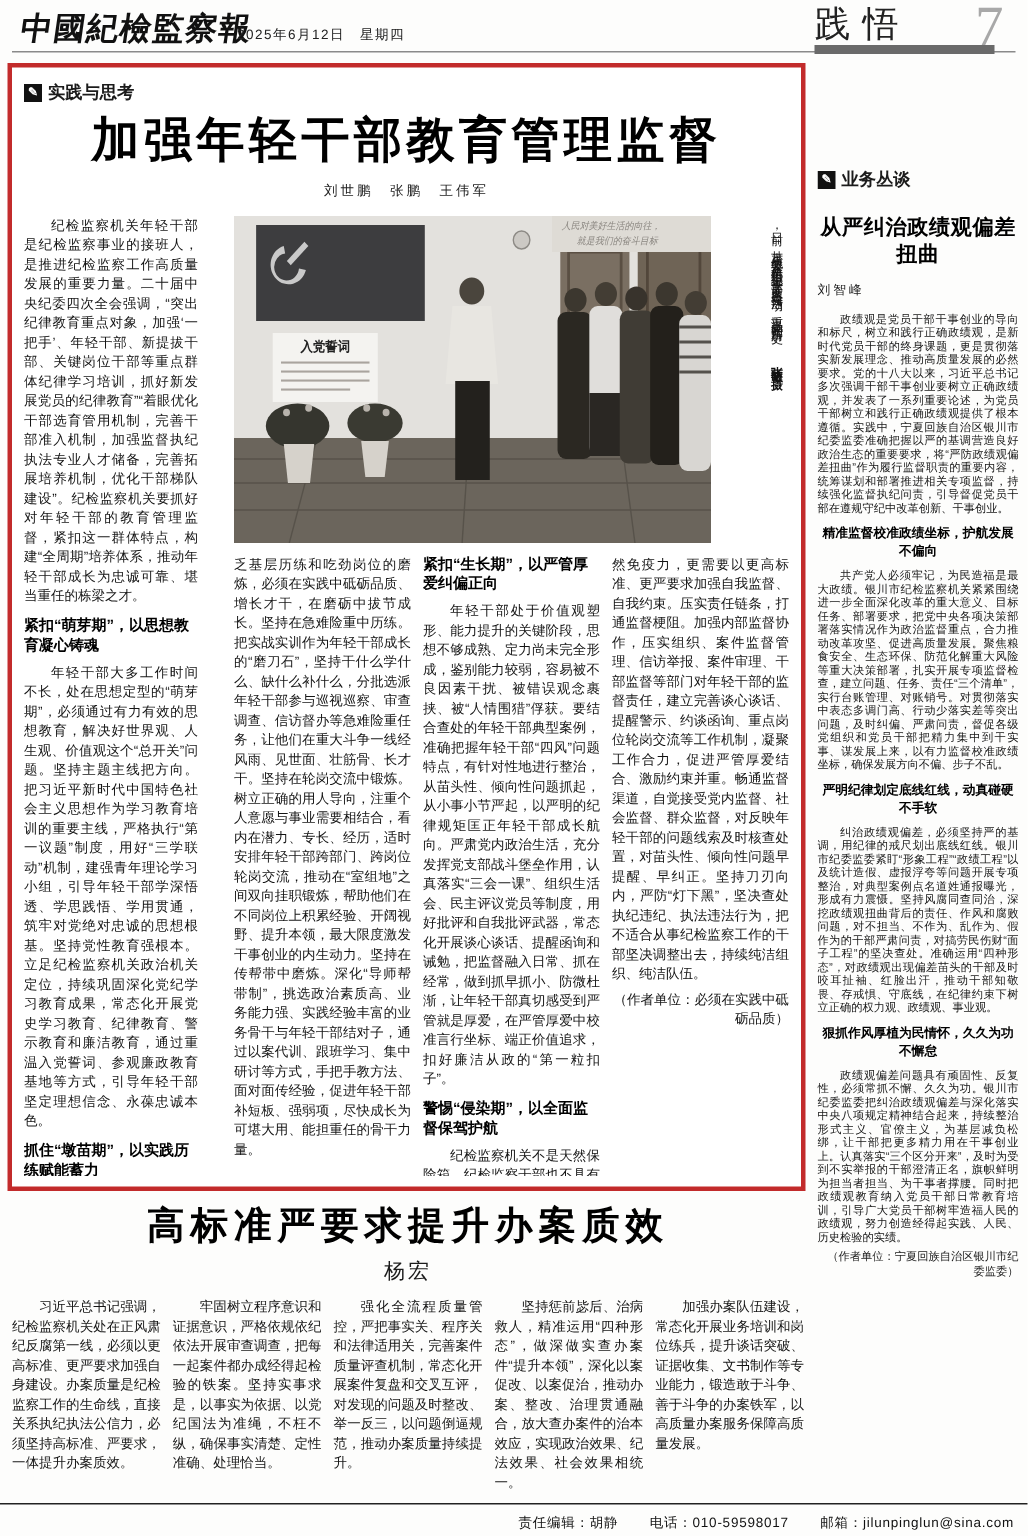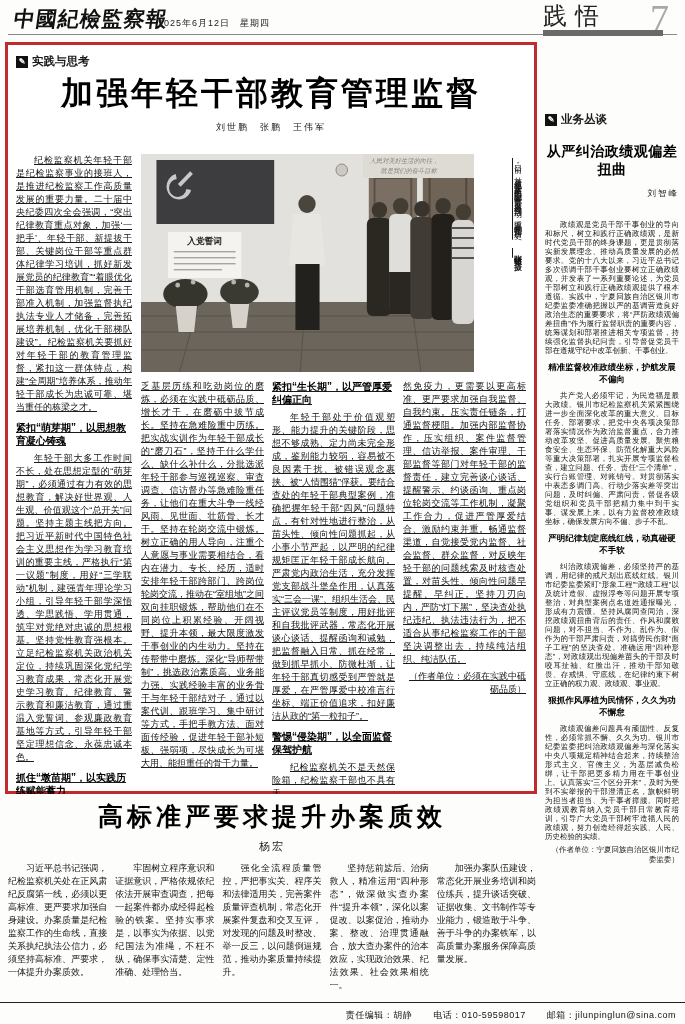--- a/index.html
+++ b/index.html
@@ -23,48 +23,48 @@
   .main-box{position:absolute;left:5px;top:42px;width:532px;height:752px;
     border:3px solid var(--red);box-sizing:border-box;background:#fff;}
   .box-inner{padding:9px 8px 4px 8px;height:100%;box-sizing:border-box;}
   .tag-row{display:flex;align-items:center;gap:4px;font-weight:bold;font-size:11.5px;
     font-family:"Liberation Serif",serif;}
   .tag-icon{width:12px;height:12px;background:#111;color:#fff;font-size:8px;line-height:12px;
     text-align:center;flex:0 0 auto;}
   .main-headline{text-align:center;font-size:32px;font-weight:bold;letter-spacing:3px;
     font-family:"Liberation Serif","DejaVu Serif",serif;margin-top:4px;line-height:40px;color:#000;}
   .main-byline{text-align:center;font-size:9px;letter-spacing:2px;margin-top:8px;color:#222;}
-  .cols{display:flex;gap:9px;margin-top:20px;height:640px;overflow:hidden;text-decoration:underline;}
+  .cols{display:flex;gap:24px;margin-top:10px;height:640px;overflow:hidden;}
   .col1{width:116px;min-width:116px;overflow:hidden;}
   .right-flow{flex:1;display:flex;flex-direction:column;min-width:0;}
   .photo-row{display:flex;height:218px;}
   .photo{flex:1;position:relative;background:#8b5cf6;overflow:hidden;}
   .photo svg{display:block;width:100%;height:100%;}
   .photo-caption{width:52px;min-width:52px;box-sizing:border-box;padding:4px 2px 0 8px;
     writing-mode:vertical-rl;font-size:8px;line-height:13px;letter-spacing:1.5px;color:#111;}
   .photo-caption .credit{font-weight:bold;margin-top:8px;}
   .three-cols{display:flex;gap:8px;margin-top:8px;height:414px;overflow:hidden;}
   .tc{flex:1;min-width:0;overflow:hidden;}
   .bp{font-size:9px;line-height:13px;text-align:justify;word-break:break-all;
     margin:0;text-indent:2em;color:#141414;}
   .sh{font-size:10px;font-weight:bold;line-height:13px;margin:7px 0 5px 0;color:#000;}
   .sh.first{margin-top:0;}
   .attr{font-size:9px;text-align:right;margin-top:4px;color:#141414;}
   
   .bottom{position:absolute;left:8px;top:800px;width:528px;}
   .bottom-headline{text-align:center;font-size:25px;font-weight:bold;letter-spacing:4px;
     font-family:"Liberation Serif","DejaVu Serif",serif;color:#000;}
-  .bottom-byline{text-align:center;font-size:11px;margin-top:6px;letter-spacing:2px;}
+  .bottom-byline{text-align:center;font-size:14px;margin-top:6px;letter-spacing:2px;}
   .bottom-cols{display:flex;gap:8px;margin-top:8px;height:128px;overflow:hidden;}
   .bc{flex:1;min-width:0;overflow:hidden;}
   
   .right-col{position:absolute;left:545px;top:112px;width:134px;height:890px;overflow:hidden;}
   .right-headline{font-size:14px;font-weight:bold;letter-spacing:0.5px;text-align:center;
     font-family:"Liberation Serif","DejaVu Serif",serif;margin-top:16px;color:#000;}
-  .right-byline{text-align:right;font-size:8.5px;margin:9px 0 20px 0;letter-spacing:2px;}
+  .right-byline{text-align:left;font-size:8.5px;margin:9px 0 8px 0;letter-spacing:2px;}
   .rp{font-size:7.5px;line-height:9px;text-align:justify;word-break:break-all;margin:0;
     text-indent:2em;color:#161616;}
   .rsh{font-size:8.5px;font-weight:bold;text-align:center;margin:7px 0 5px 0;color:#000;}
   .rattr{font-size:7.5px;text-align:right;margin-top:4px;}
   
   .footer{position:absolute;left:0;top:1002px;width:685px;border-top:1.5px solid #222;
     padding-top:6px;text-align:right;font-size:9px;color:#111;letter-spacing:0.5px;}
   .footer span{margin:0 9px;}
 </style>
 </head>

